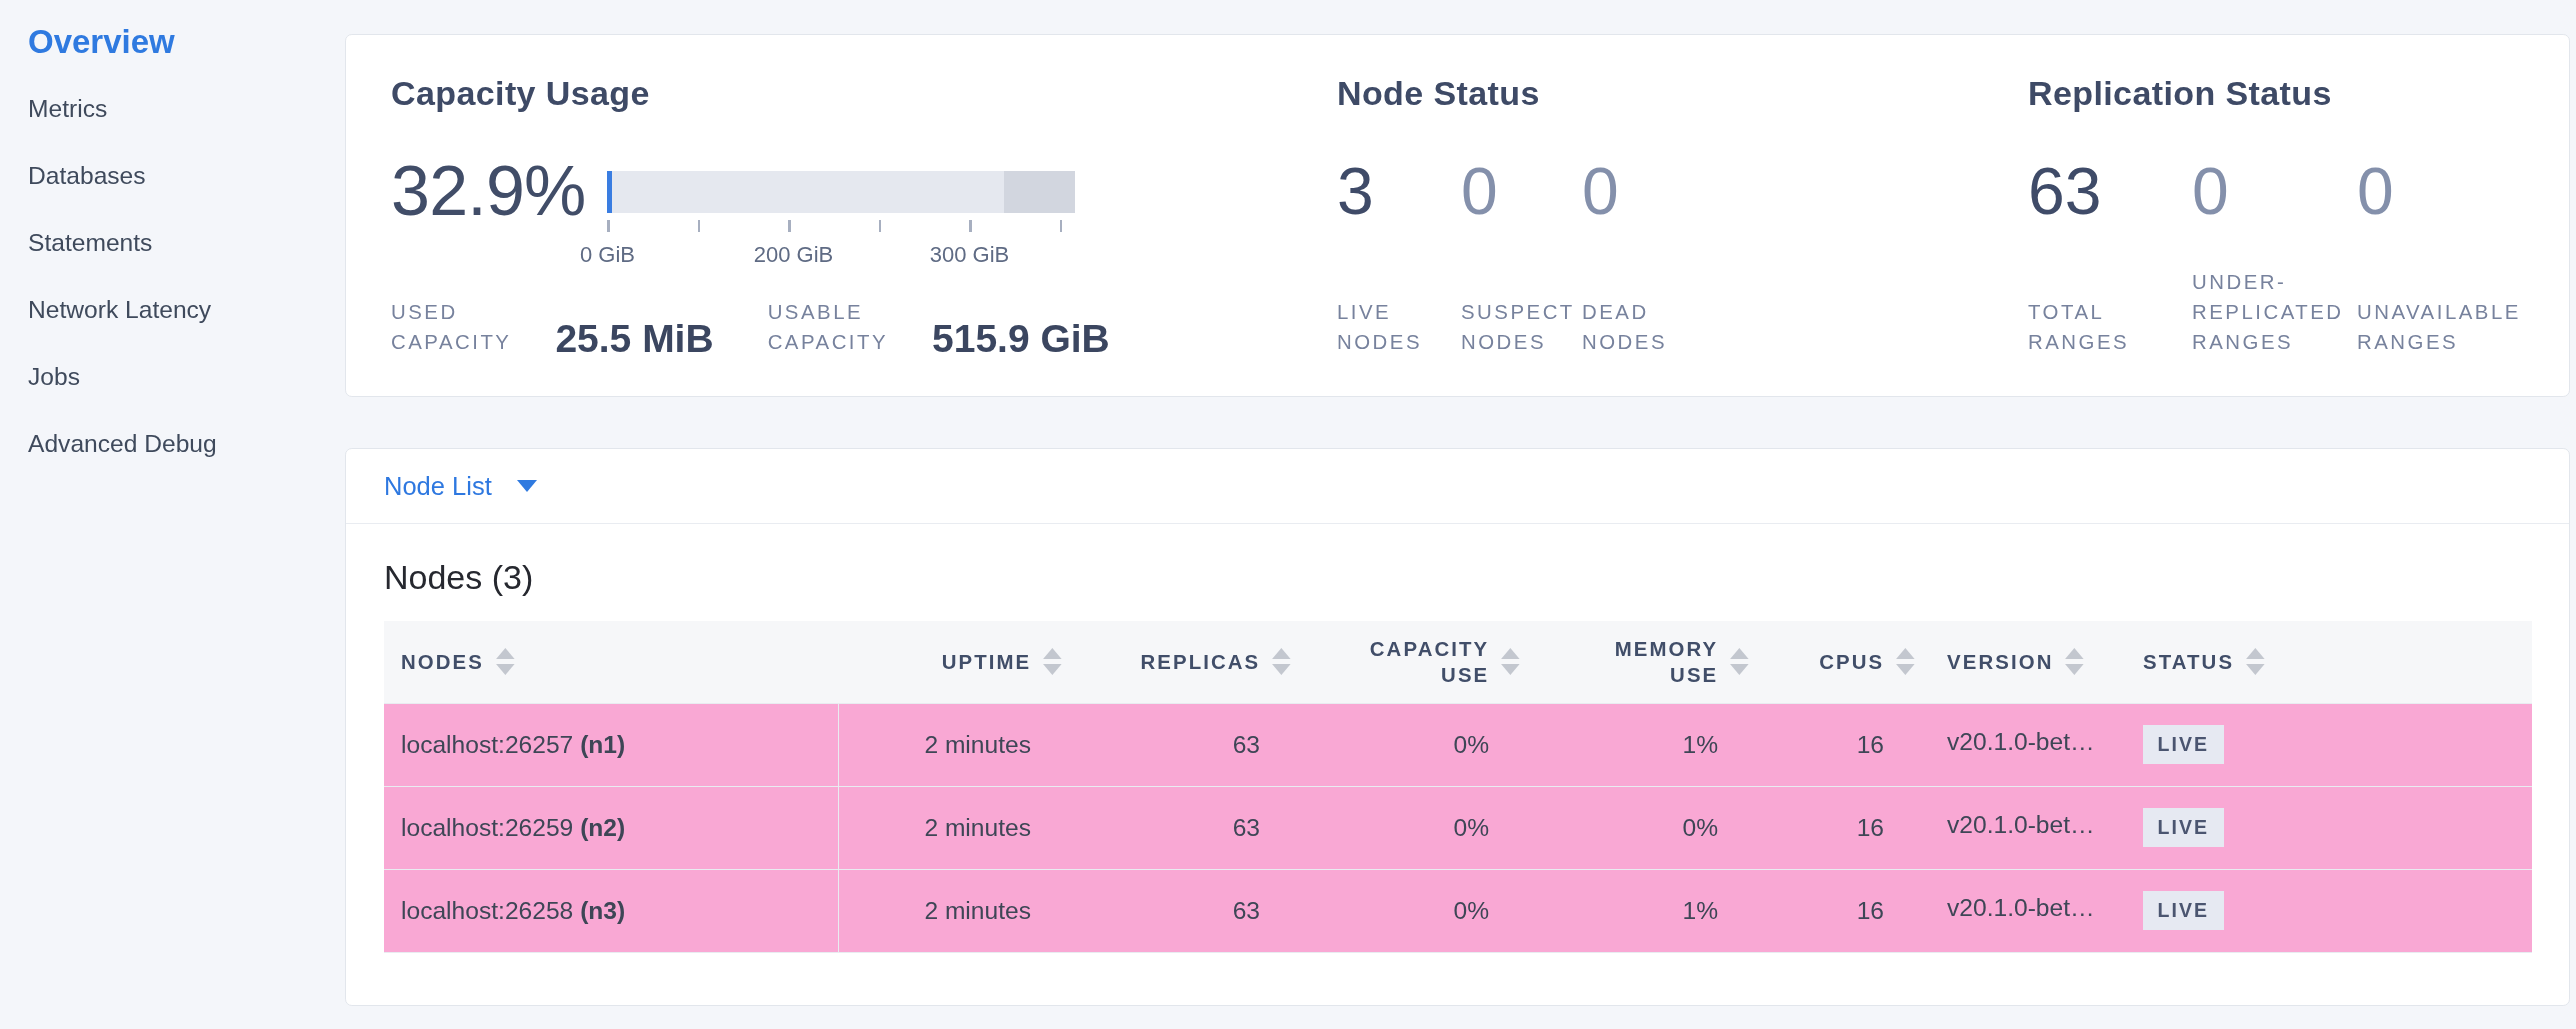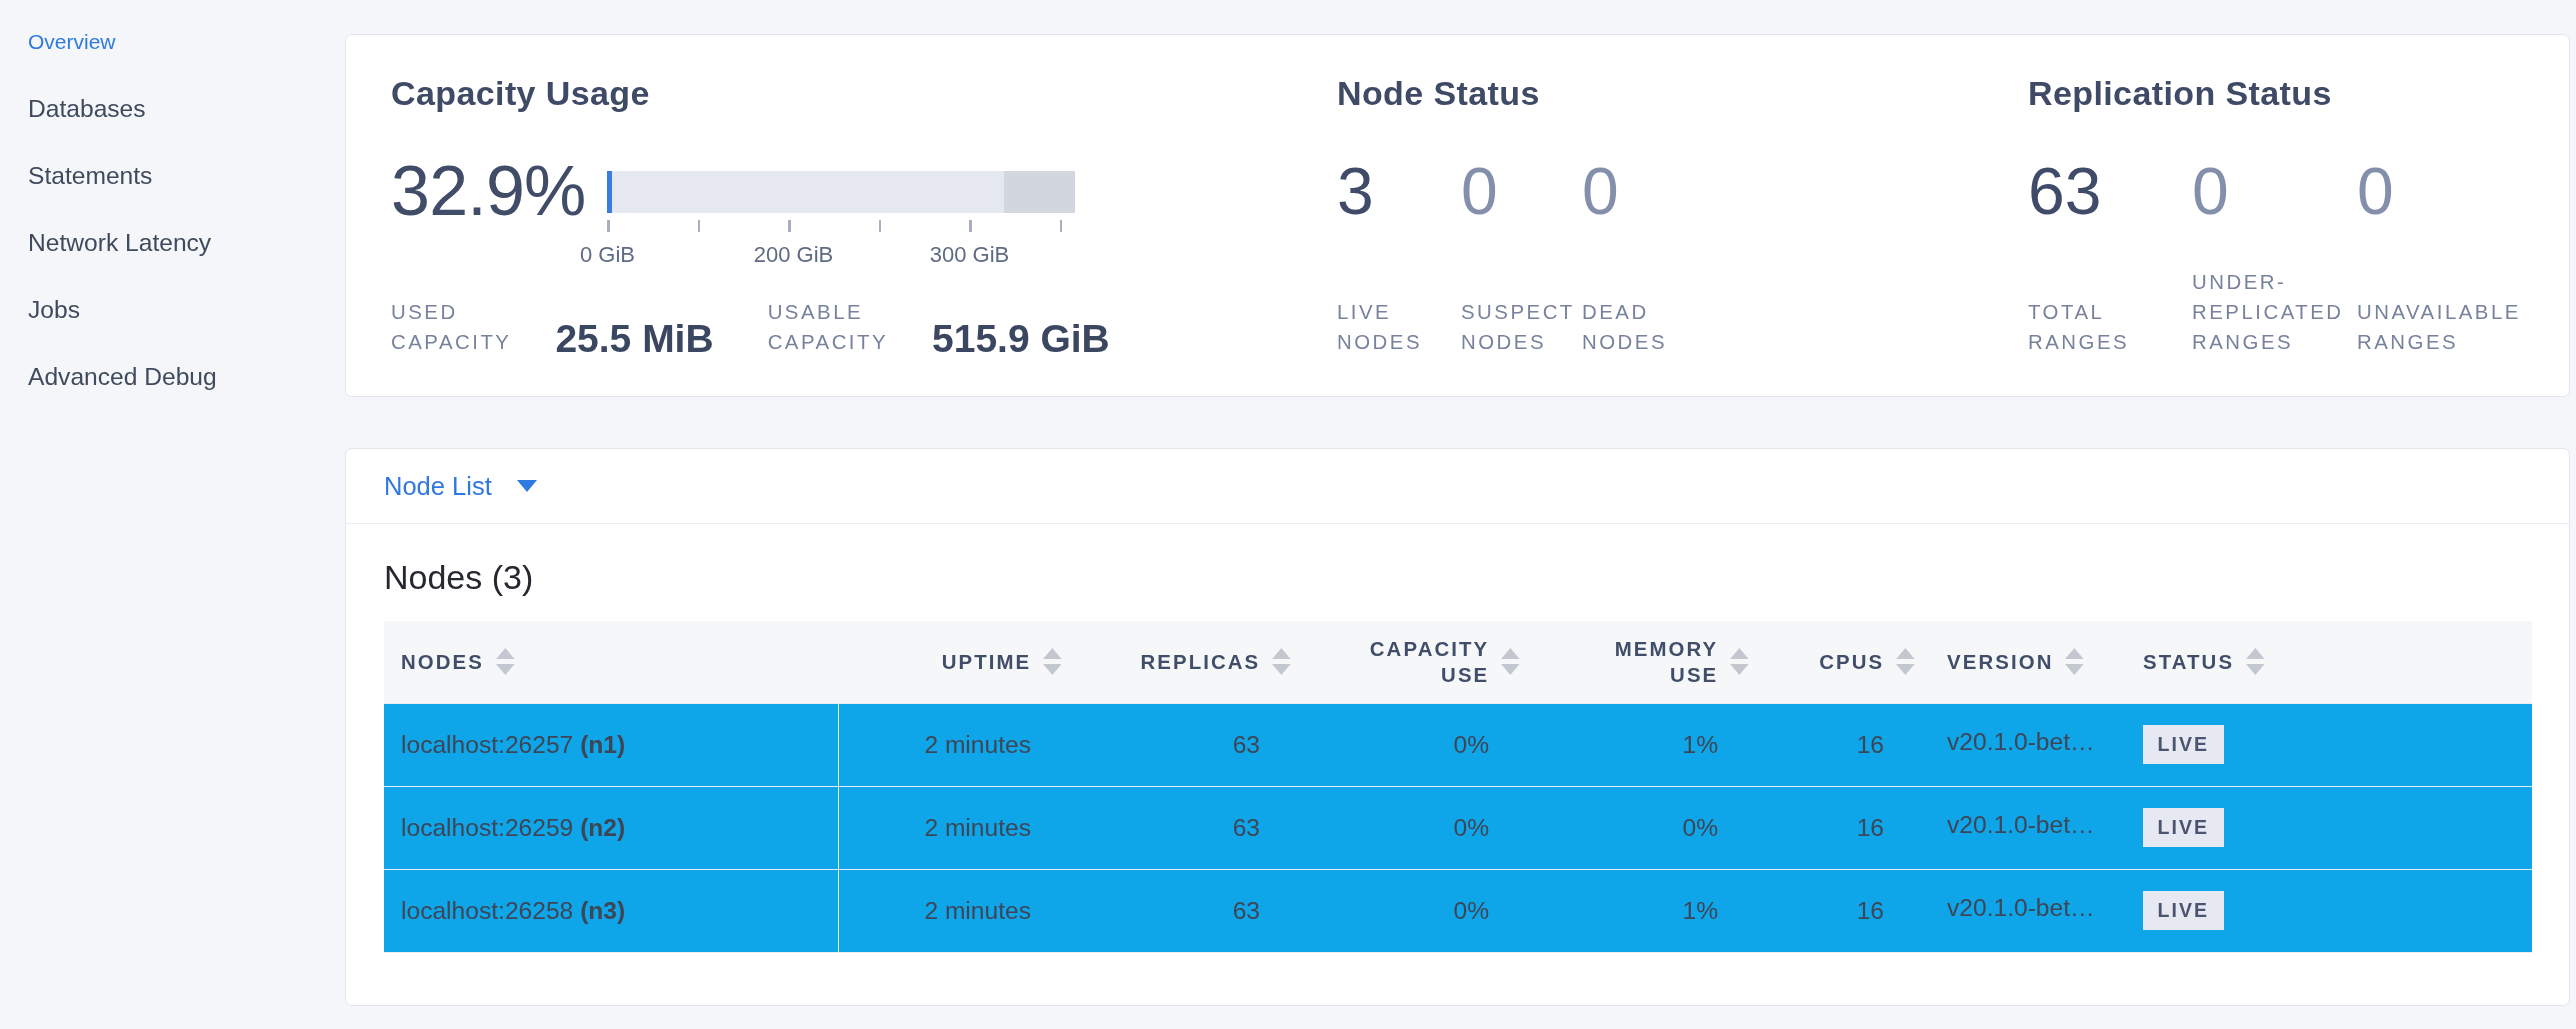--- a/index.html
+++ b/index.html
@@ -11,21 +11,21 @@
     overflow:hidden;
     display:flex;
   }
 
   
   .sidebar { width:345px; flex:0 0 345px; padding-top:8.5px; }
   .nav-item {
     height:67px; display:flex; align-items:center;
     padding-left:28px; font-size:24.6px; color:#3f4a5c; cursor:pointer;
   }
-  .nav-item.active { color:#2f7ae0; font-weight:400; font-size:21px; }
+  .nav-item.active { color:#2f7ae0; font-weight:700; font-size:33px; }
 
   
   .main { flex:1; padding:34px 21px 0 0; }
   .card {
     background:#fff;
     border:1.7px solid #e2e6ec;
     border-radius:6.8px;
   }
 
   
@@ -85,21 +85,21 @@
 
   
   .node-table { margin:24px 36px 0 38px; border-collapse:collapse; width:calc(100% - 75px); table-layout:fixed; }
   .node-table th { background:#f6f7f9; height:82px; font-size:20.4px; font-weight:700; color:#414e69;
     letter-spacing:2.1px; text-transform:uppercase; border-bottom:1.7px solid #e9ecf1; }
   .th-inner { display:flex; align-items:center; gap:12px; }
   .th-right .th-inner { justify-content:flex-end; }
   .th-text { max-width:144px; text-align:right; line-height:26px; }
   .th-left .th-text { text-align:left; max-width:none; }
   .sort-icon { flex:0 0 auto; width:18.7px; height:27px; }
-  .node-table td { height:83px; font-size:24.6px; color:#3e4656; border-bottom:1.7px solid #e9ecf1; background:#0ea5e9; }
+  .node-table td { height:83px; font-size:24.6px; color:#3e4656; border-bottom:1.7px solid #e9ecf1; background:#f9a8d4; }
   .td-right { text-align:right; padding-right:31px; }
   .col-nodes { width:454px; } .col-uptime { width:224px; } .col-replicas { width:229px; }
   .col-capuse { width:229px; } .col-memuse { width:229px; } .col-cpus { width:166px; }
   .col-version { width:204px; } .col-status { width:auto; }
   td.cell-nodes { padding-left:17px; border-right:1.7px solid #e9ecf1; }
   th.col-nodes .th-inner { padding-left:17px; }
   .cell-version, th.col-version .th-inner { padding-left:32px; }
   .cell-status, th.col-status .th-inner { padding-left:24px; }
   .node-id { font-weight:700; }
   .version-text { display:inline-block; max-width:170px; white-space:nowrap; overflow:hidden; }
@@ -107,20 +107,21 @@
     display:inline-block; background:#e6e9f2; color:#4b5570;
     font-size:19.5px; font-weight:700; letter-spacing:2.1px; text-transform:uppercase;
     padding:9.3px 14.4px; border-radius:0; line-height:20.4px;
   }
 </style>
 </head>
 <body>
 
 <nav class="sidebar">
   <div class="nav-item active">Overview</div>
+  <div class="nav-item">Metrics</div>
   <div class="nav-item">Databases</div>
   <div class="nav-item">Statements</div>
   <div class="nav-item">Network Latency</div>
   <div class="nav-item">Jobs</div>
   <div class="nav-item">Advanced Debug</div>
 </nav>
 
 <main class="main">
 
   <div class="card summary-card">

